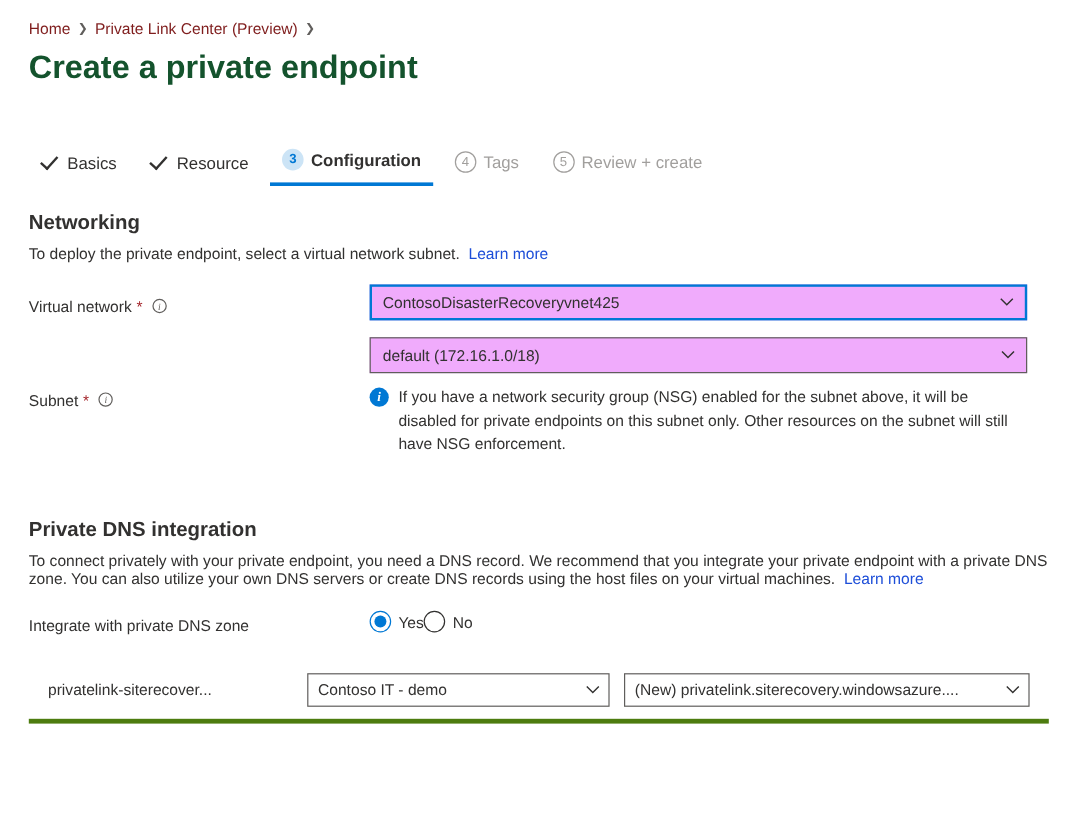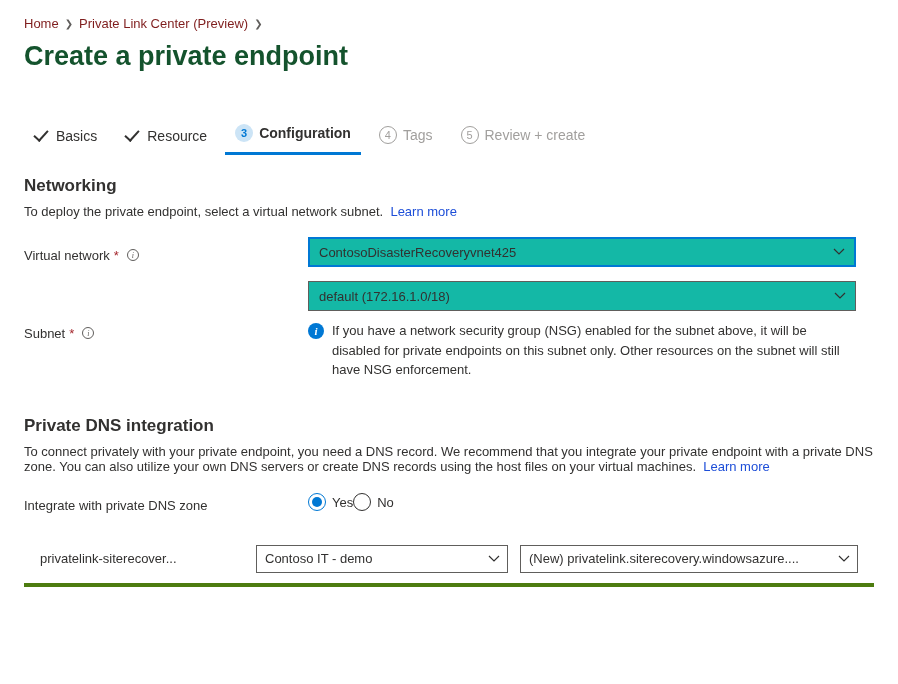--- a/index.html
+++ b/index.html
@@ -119,21 +119,21 @@
       margin-left: 4px;
     }
     .form-control {
       flex: 1;
       max-width: 548px;
     }
     .select {
       width: 100%;
       height: 30px;
       border: 1px solid #605e5c;
-      background: #14b8a6;
+      background: #f0abfc;
       padding: 0 28px 0 10px;
       font-size: 13px;
       position: relative;
       display: flex;
       align-items: center;
       cursor: pointer;
     }
     .select.focused { border: 2px solid #0078d4; padding-left: 9px; }
     .select .chevron {
       position: absolute;
@@ -302,21 +302,21 @@
           </svg>
       </span>
     </div>
     <div class="info-msg">
       <span class="info-badge">i</span>
       <span>If you have a network security group (NSG) enabled for the subnet above, it will be disabled for private endpoints on this subnet only. Other resources on the subnet will still have NSG enforcement.</span>
     </div>
   </div>
 </div>
 
-<div class="section-title" style="margin-top:36px">Private DNS integration</div>
+<div class="section-title" style="margin-top:52px">Private DNS integration</div>
 <div class="section-desc">
   <span>To connect privately with your private endpoint, you need a DNS record. We recommend that you integrate your private endpoint with a private DNS zone. You can also utilize your own DNS servers or create DNS records using the host files on your virtual machines.</span>
   &nbsp;<a class="link">Learn more</a>
 </div>
 
 <div class="form-row" style="margin-top:14px">
   <div class="form-label">Integrate with private DNS zone</div>
   <div class="form-control">
     <div class="radio-group">
       <label class="radio selected">

